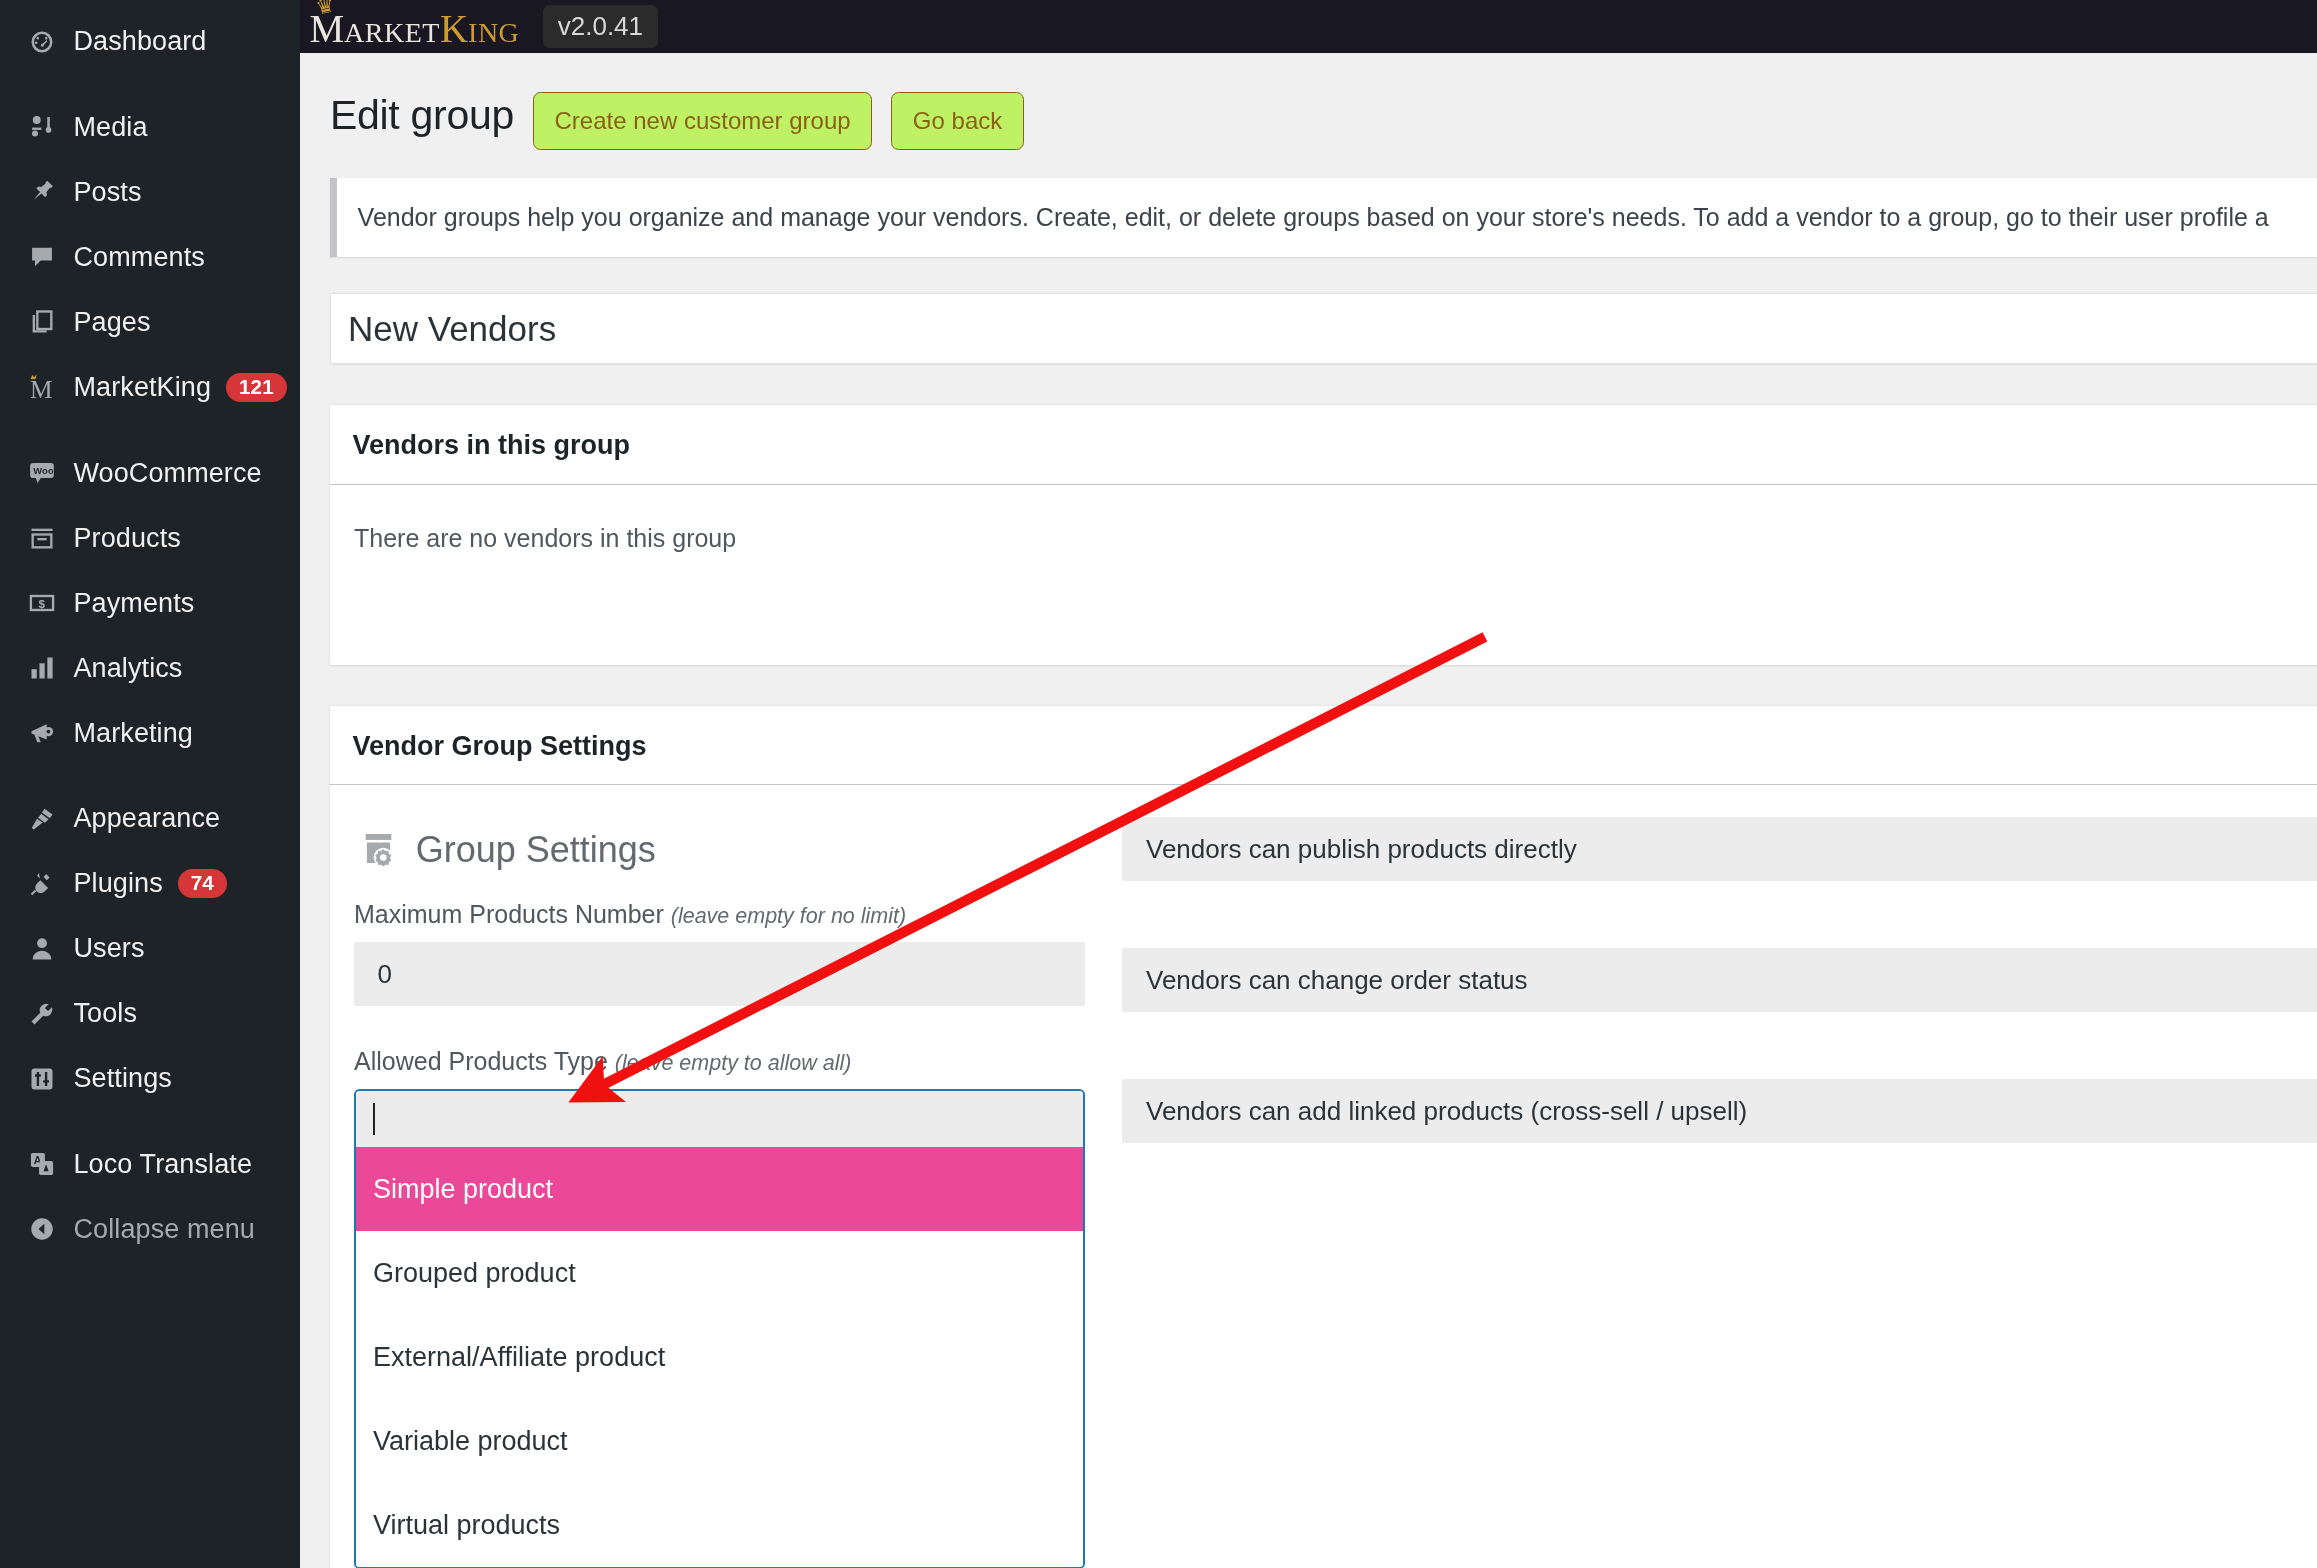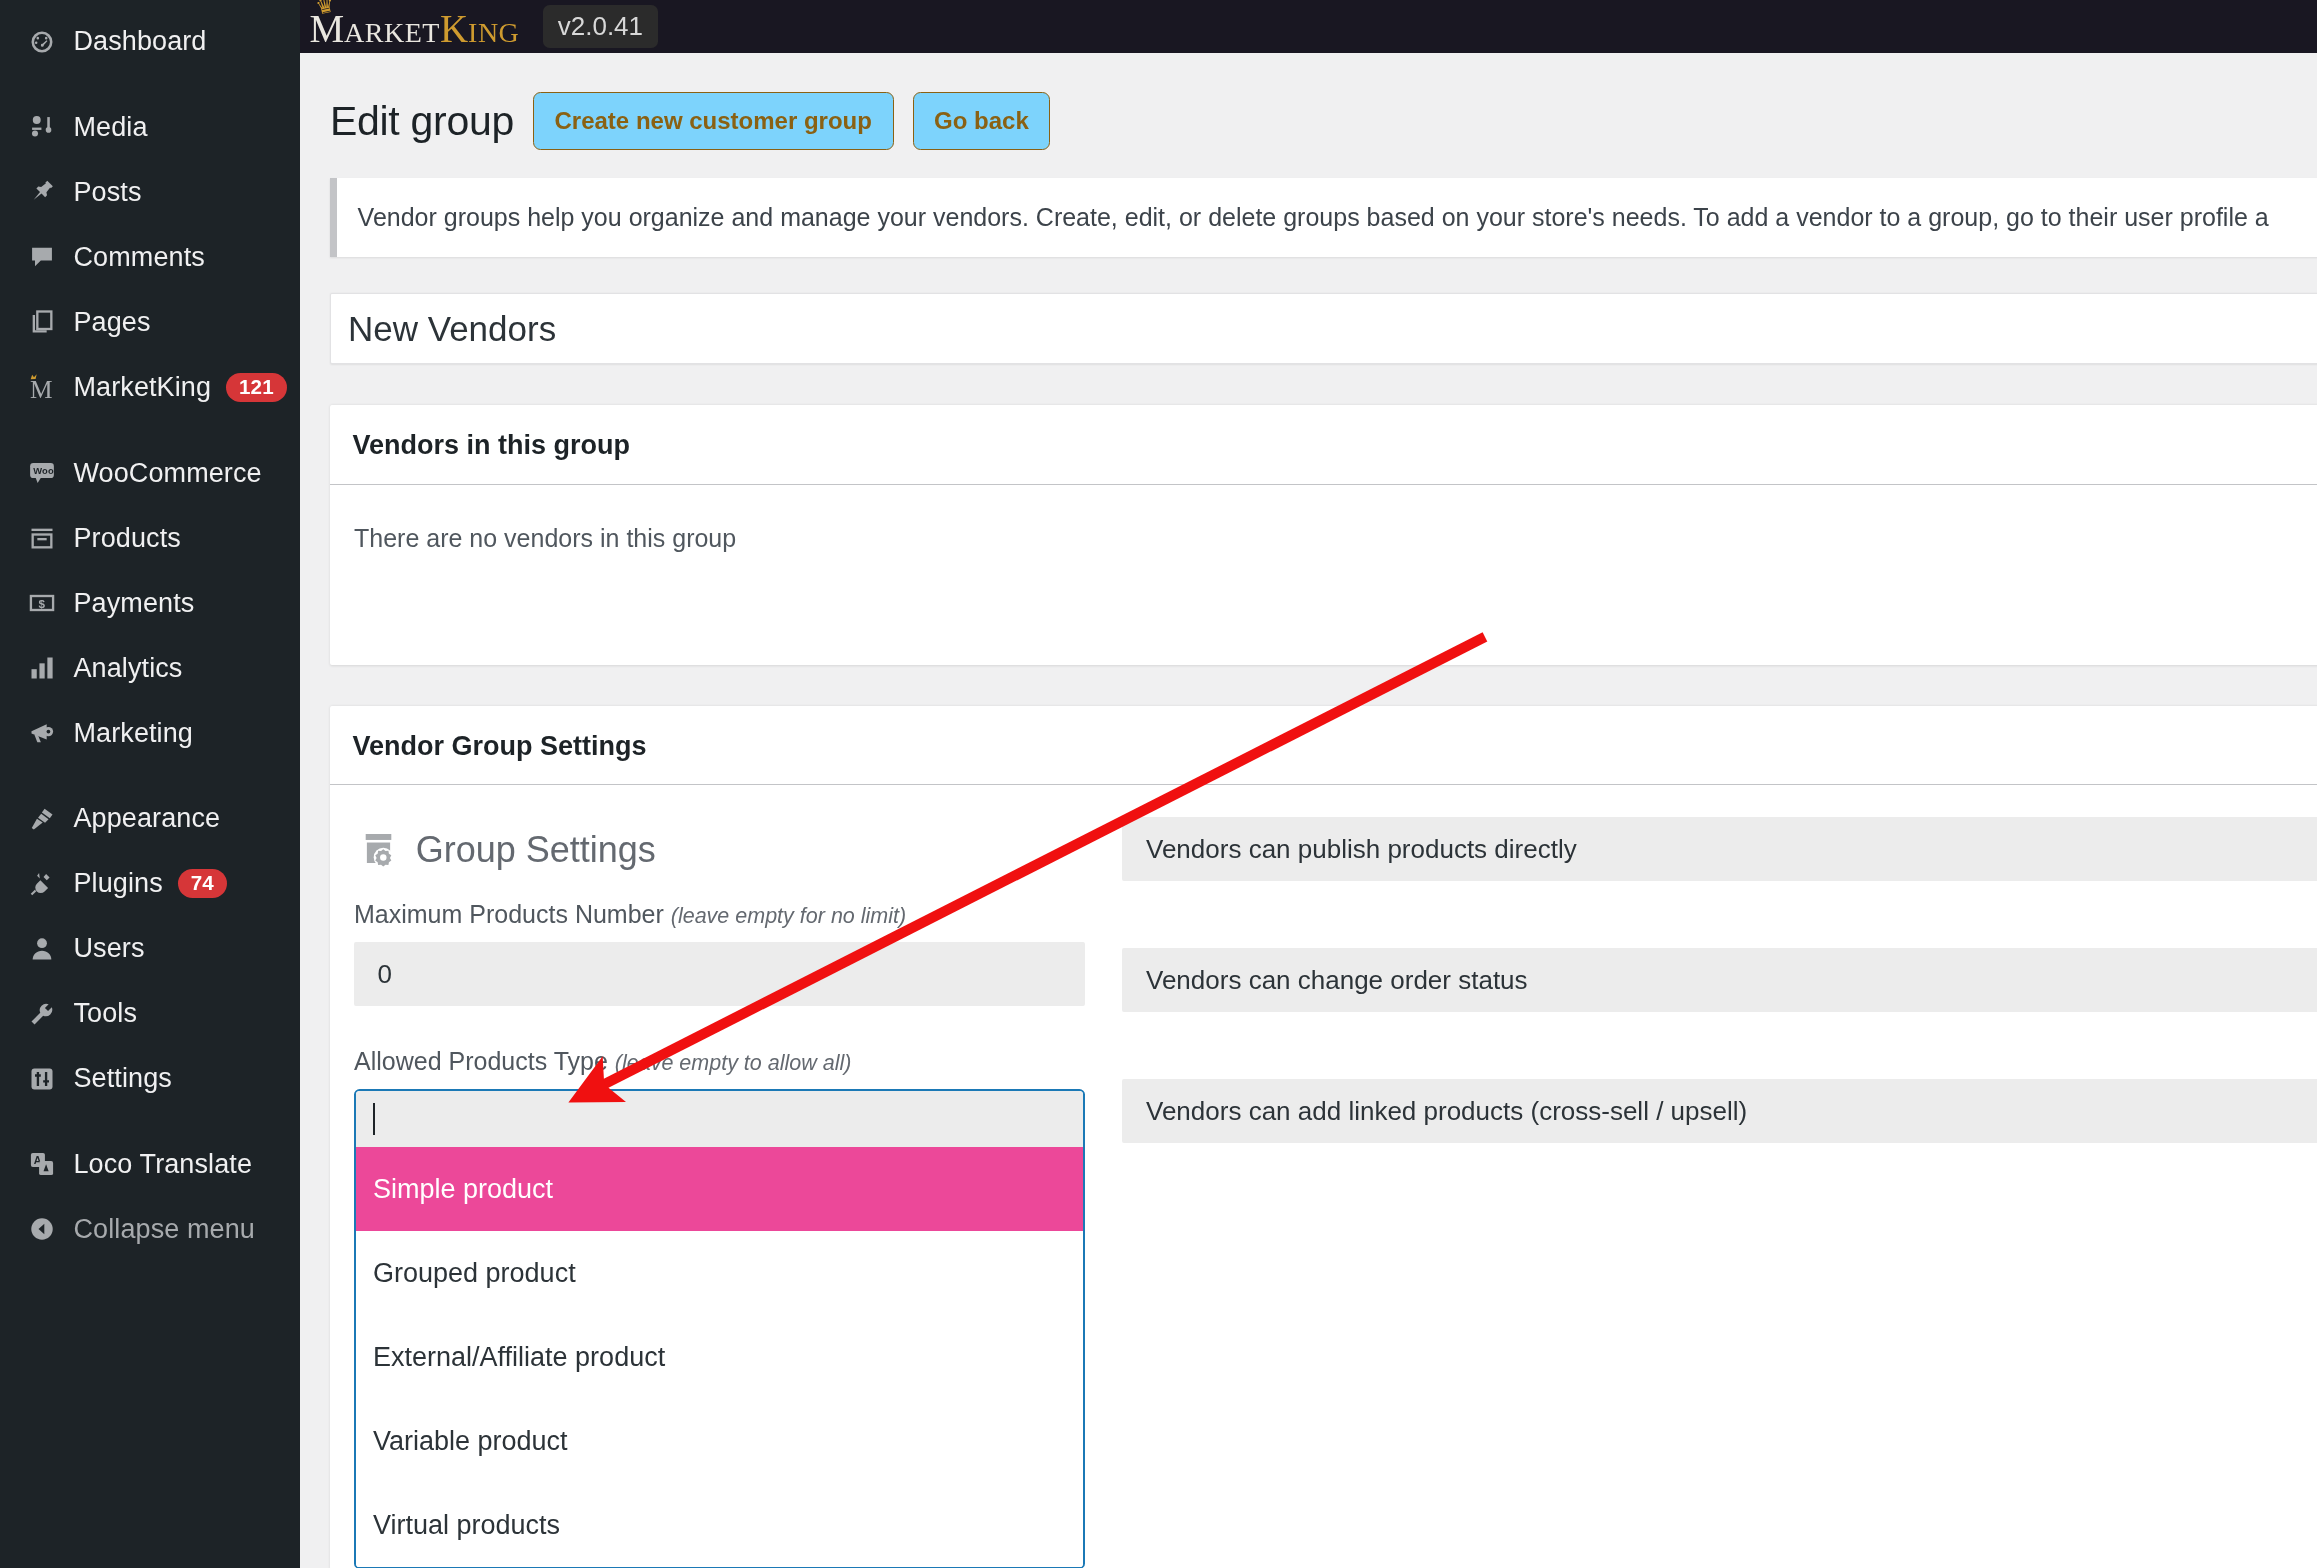--- a/index.html
+++ b/index.html
@@ -100,36 +100,35 @@
     font-size: 26px;
     padding: 7.5px 15px 9.4px 15px;
     border-radius: 6.6px;
     line-height: 1;
   }
 
   .content { padding: 0 0 0 30px; }
 
   .page-head {
     display: flex;
-    align-items: center;
     gap: 19px;
     padding: 39px 0 28px 0;
   }
   .page-title {
     font-size: 41px;
     font-weight: 400;
     color: #1d2327;
     letter-spacing: -0.3px;
   }
   .btn-outline {
     border: 1.9px solid #8a6113;
     color: #8a6113;
-    background: #7dd3fc;
+    background: #bef264;
     font-size: 24px;
-    font-weight: bold;
+    font-weight: normal;
     border-radius: 7.5px;
     padding: 16px 20.6px;
     line-height: 1;
     cursor: pointer;
     white-space: nowrap;
     font-family: "Liberation Sans", sans-serif;
   }
 
   .notice {
     background: #fff;

